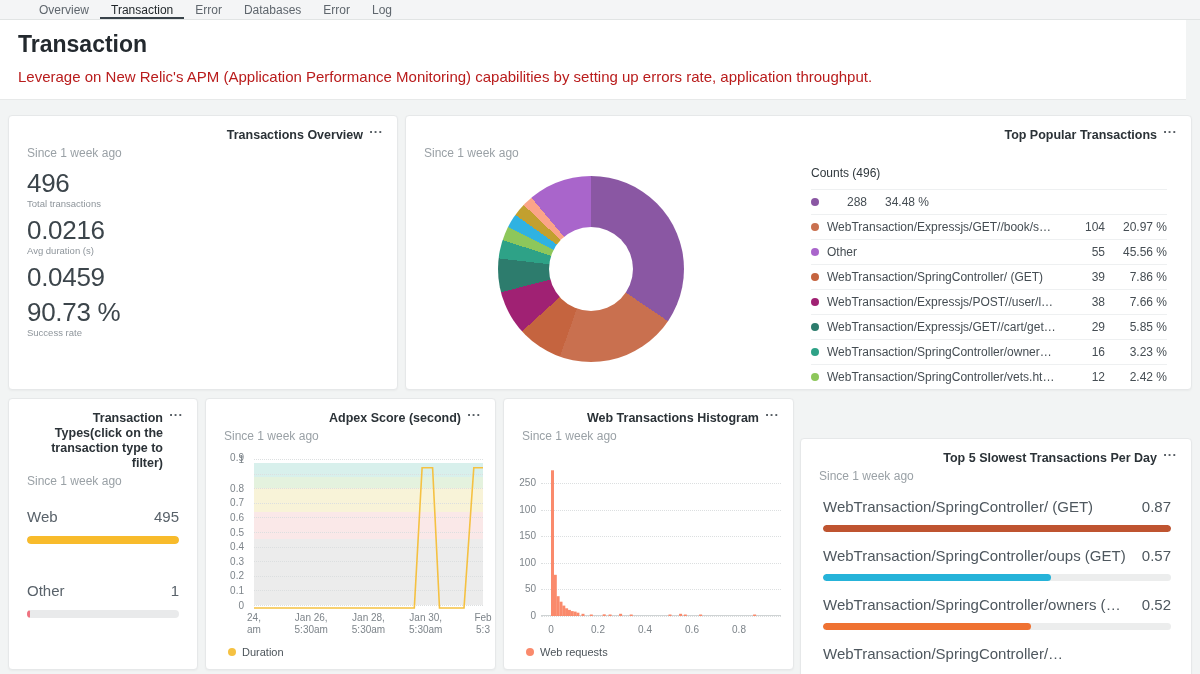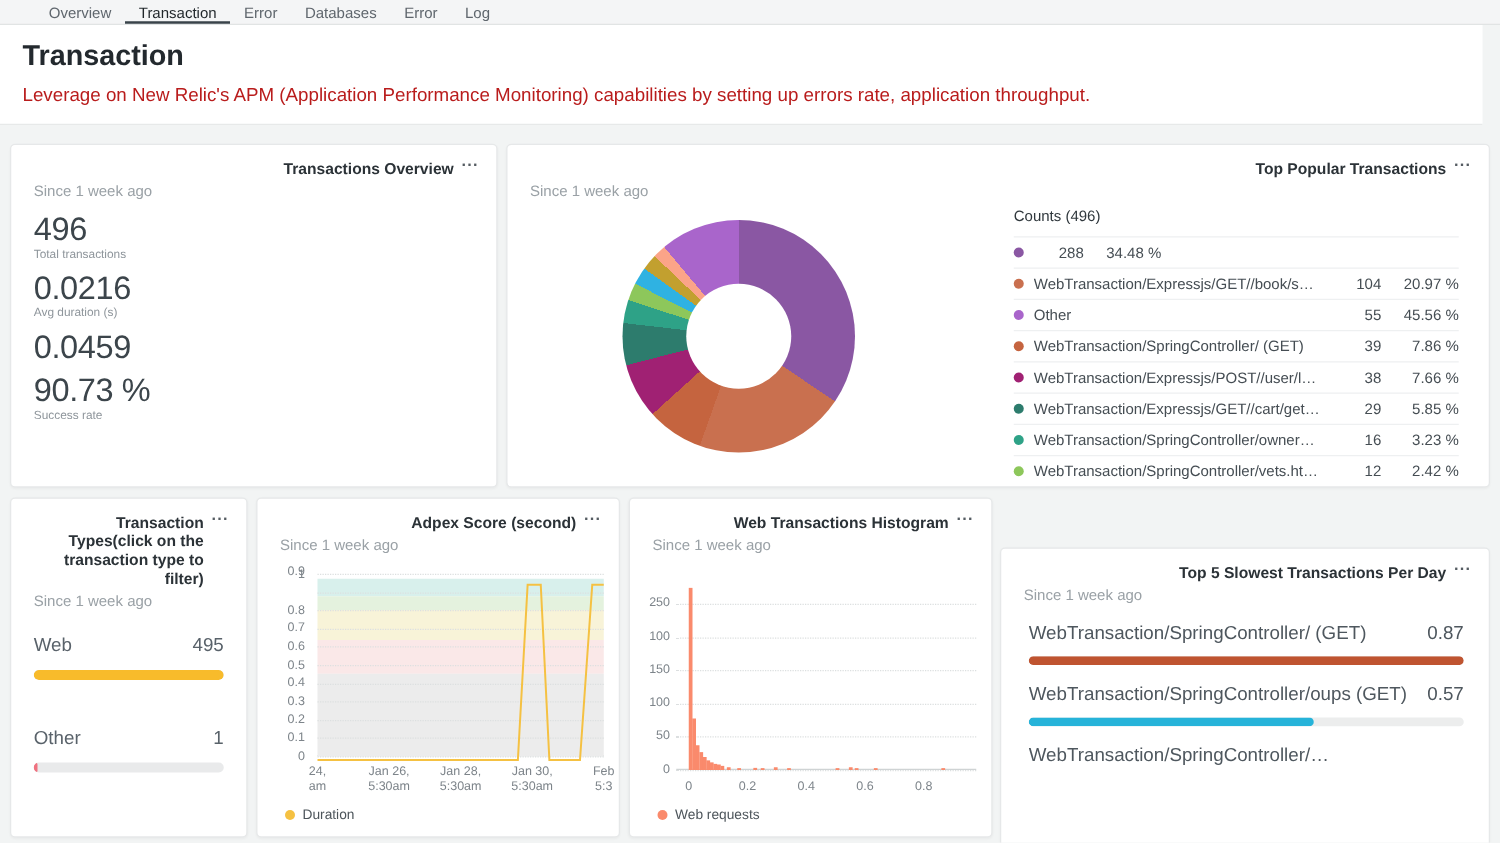--- a/index.html
+++ b/index.html
@@ -348,18 +348,27 @@
         <div class="t5top">
           <span class="t5label">WebTransaction/SpringController/oups (GET)</span>
           <span>0.57</span>
         </div>
         <div class="t5bar">
           <div class="t5fill" style="width: 65.5%; background: rgb(38, 179, 217);"></div>
         </div>
       </div>
       <div class="t5row">
         <div class="t5top">
+          <span class="t5label">WebTransaction/SpringController/owners (GET)</span>
+          <span>0.52</span>
+        </div>
+        <div class="t5bar">
+          <div class="t5fill" style="width: 59.8%; background: rgb(239, 114, 50);"></div>
+        </div>
+      </div>
+      <div class="t5row">
+        <div class="t5top">
           <span class="t5label">WebTransaction/SpringController/…</span>
           <span></span>
         </div>
       </div>
     </div>
 </div>
 
 </body></html>

